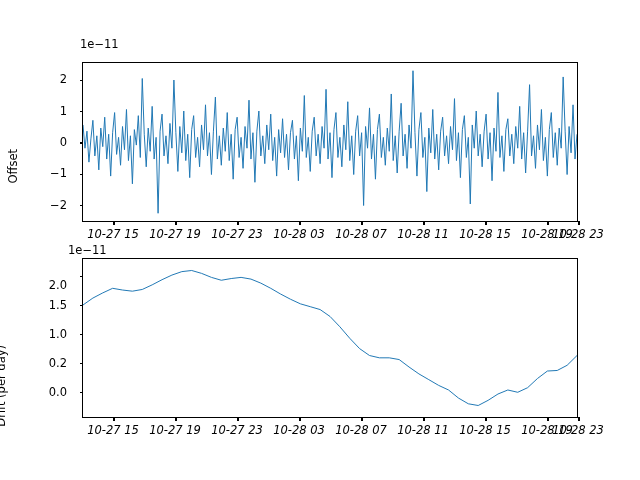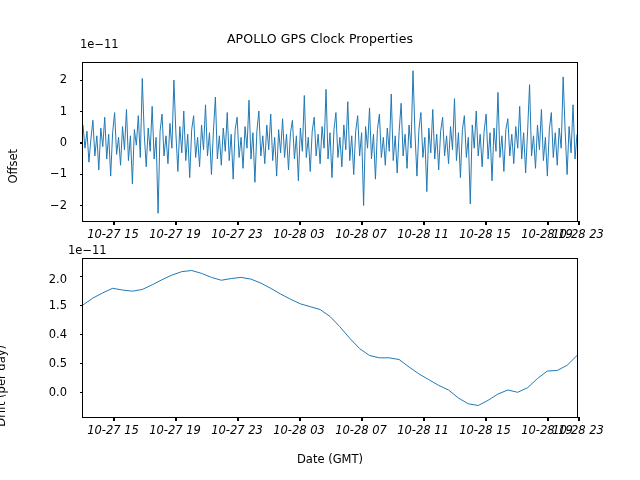--- a/index.html
+++ b/index.html
@@ -66,21 +66,20 @@
 
   .trace{fill:none;stroke:#1f77b4;}
   .trace-offset{stroke-width:1.0;}
   .trace-drift{stroke-width:1.0;}
 </style>
 </head>
 <body>
 
 <div class="figure">
 
-  <div class="title">APOLLO GPS Clock Properties</div>
 
   <div class="offset-text" id="offset-label-top">1e−11</div>
 
   <div class="ylabel" id="ylabel-offset">Offset</div>
 
   <div class="axes" id="axes-offset">
     <div class="plotclip">
       <svg id="svg-offset" viewBox="0 0 496 160" preserveAspectRatio="none">
         <path id="path-offset" class="trace trace-offset" d="M0.00 62.75 L1.98 86.27 L3.97 69.02 L5.95 100.39 L7.94 76.86 L9.92 58.04 L11.90 94.12 L13.89 73.73 L15.87 108.24 L17.86 65.88 L19.84 84.71 L21.82 54.90 L23.81 97.25 L25.79 72.16 L27.78 114.51 L29.76 70.59 L31.74 50.20 L33.73 92.55 L35.71 75.29 L37.70 103.53 L39.68 64.31 L41.66 87.84 L43.65 47.06 L45.63 98.82 L47.62 73.73 L49.60 122.35 L51.58 67.45 L53.57 83.14 L55.55 53.33 L57.54 95.69 L59.52 15.69 L61.50 72.16 L63.49 105.10 L65.47 65.88 L67.46 89.41 L69.44 43.92 L71.42 97.25 L73.41 75.29 L75.39 152.16 L77.38 69.02 L79.36 51.76 L81.34 94.12 L83.33 73.73 L85.31 101.96 L87.30 61.18 L89.28 86.27 L91.26 17.25 L93.25 70.59 L95.23 109.80 L97.22 64.31 L99.20 90.98 L101.18 48.63 L103.17 98.82 L105.15 72.16 L107.14 116.08 L109.12 67.45 L111.10 53.33 L113.09 95.69 L115.07 75.29 L117.06 105.10 L119.04 62.75 L121.02 87.84 L123.01 42.35 L124.99 94.12 L126.98 70.59 L128.96 112.94 L130.94 69.02 L132.93 34.51 L134.91 97.25 L136.90 73.73 L138.88 103.53 L140.86 65.88 L142.85 89.41 L144.83 50.20 L146.82 98.82 L148.80 72.16 L150.78 117.65 L152.77 67.45 L154.75 54.90 L156.74 95.69 L158.72 75.29 L160.70 106.67 L162.69 64.31 L164.67 86.27 L166.66 37.65 L168.64 97.25 L170.62 70.59 L172.61 120.78 L174.59 69.02 L176.58 48.63 L178.56 94.12 L180.54 73.73 L182.53 101.96 L184.51 62.75 L186.50 87.84 L188.48 51.76 L190.46 98.82 L192.45 75.29 L194.43 114.51 L196.42 67.45 L198.40 90.98 L200.38 56.47 L202.37 95.69 L204.35 72.16 L206.34 108.24 L208.32 70.59 L210.30 58.04 L212.29 97.25 L214.27 73.73 L216.26 119.22 L218.24 65.88 L220.22 89.41 L222.21 32.94 L224.19 95.69 L226.18 75.29 L228.16 109.80 L230.14 69.02 L232.13 54.90 L234.11 94.12 L236.10 72.16 L238.08 101.96 L240.06 64.31 L242.05 86.27 L244.03 26.67 L246.02 97.25 L248.00 70.59 L249.98 116.08 L251.97 67.45 L253.95 50.20 L255.94 95.69 L257.92 75.29 L259.90 105.10 L261.89 62.75 L263.87 87.84 L265.86 39.22 L267.84 98.82 L269.82 73.73 L271.81 112.94 L273.79 69.02 L275.78 53.33 L277.76 94.12 L279.74 70.59 L281.73 144.31 L283.71 64.31 L285.70 86.27 L287.68 45.49 L289.66 97.25 L291.65 72.16 L293.63 117.65 L295.62 67.45 L297.60 51.76 L299.58 95.69 L301.57 75.29 L303.55 103.53 L305.54 65.88 L307.52 89.41 L309.50 31.37 L311.49 98.82 L313.47 73.73 L315.46 111.37 L317.44 69.02 L319.42 40.78 L321.41 94.12 L323.39 72.16 L325.38 106.67 L327.36 62.75 L329.34 86.27 L331.33 7.84 L333.31 70.59 L335.30 114.51 L337.28 67.45 L339.26 50.20 L341.25 95.69 L343.23 75.29 L345.22 130.20 L347.20 65.88 L349.18 90.98 L351.17 47.06 L353.15 97.25 L355.14 72.16 L357.12 108.24 L359.10 69.02 L361.09 54.90 L363.07 94.12 L365.06 73.73 L367.04 101.96 L369.02 64.31 L371.01 87.84 L372.99 36.08 L374.98 98.82 L376.96 70.59 L378.94 116.08 L380.93 67.45 L382.91 53.33 L384.90 95.69 L386.88 75.29 L388.86 142.75 L390.85 62.75 L392.83 86.27 L394.82 48.63 L396.80 94.12 L398.78 72.16 L400.77 105.10 L402.75 69.02 L404.74 51.76 L406.72 97.25 L408.70 70.59 L410.69 119.22 L412.67 65.88 L414.66 89.41 L416.64 29.80 L418.62 95.69 L420.61 73.73 L422.59 109.80 L424.58 67.45 L426.56 56.47 L428.54 94.12 L430.53 72.16 L432.51 101.96 L434.50 64.31 L436.48 86.27 L438.46 43.92 L440.45 97.25 L442.43 70.59 L444.42 111.37 L446.40 69.02 L448.38 21.96 L450.37 94.12 L452.35 73.73 L454.34 106.67 L456.32 62.75 L458.30 87.84 L460.29 47.06 L462.27 98.82 L464.26 75.29 L466.24 114.51 L468.22 67.45 L470.21 50.20 L472.19 95.69 L474.18 70.59 L476.16 103.53 L478.14 65.88 L480.13 86.27 L482.11 14.12 L484.10 69.02 L486.08 112.94 L488.06 64.31 L490.05 90.98 L492.03 42.35 L494.02 97.25 L496.00 72.16" stroke="#1f77b4"></path>
       </svg>
@@ -120,51 +119,50 @@
       <div class="xtickmark" style="left: 92.45px;"></div>
       <div class="xtickmark" style="left: 154.45px;"></div>
       <div class="xtickmark" style="left: 216.45px;"></div>
       <div class="xtickmark" style="left: 278.45px;"></div>
       <div class="xtickmark" style="left: 340.45px;"></div>
       <div class="xtickmark" style="left: 402.45px;"></div>
       <div class="xtickmark" style="left: 464.45px;"></div>
       <div class="xtickmark" style="left: 495.45px;"></div>
     </div>
 
-  <div id="xlabel">Date (GMT)</div>
 
 <div class="ytickwrap" style="top: 204.745px; height: 0px;">
       <div class="ytick" style="top: 0px;">−2</div>
     </div>
     <div class="ytickwrap" style="top: 173.373px; height: 0px;">
       <div class="ytick" style="top: 0px;">−1</div>
     </div>
     <div class="ytickwrap" style="top: 142px; height: 0px;">
       <div class="ytick" style="top: 0px;">0</div>
     </div>
     <div class="ytickwrap" style="top: 110.627px; height: 0px;">
       <div class="ytick" style="top: 0px;">1</div>
     </div>
     <div class="ytickwrap" style="top: 79.2549px; height: 0px;">
       <div class="ytick" style="top: 0px;">2</div>
     </div>
     <div class="ytickwrap" style="top: 391.818px; height: 0px;">
       <div class="ytick" style="top: 0px;">0.0</div>
     </div>
     <div class="ytickwrap" style="top: 362.727px; height: 0px;">
-      <div class="ytick" style="top: 0px;">0.5</div>
+      <div class="ytick" style="top: 0px;">0.2</div>
     </div>
     <div class="ytickwrap" style="top: 333.636px; height: 0px;">
-      <div class="ytick" style="top: 0px;">0.4</div>
+      <div class="ytick" style="top: 0px;">1.0</div>
     </div>
     <div class="ytickwrap" style="top: 304.545px; height: 0px;">
       <div class="ytick" style="top: 0px; text-align: right;">1.5</div>
     </div>
     <div class="ytickwrap" style="top: 275.455px; height: 0px;">
-      <div class="ytick" style="top: 4px; margin-left: 12px;">2.0</div>
+      <div class="ytick" style="top: 10px; margin-left: 12px;">2.0</div>
     </div>
     <div class="xtick" style="left: 113px; top: 227px;">10-27 15</div>
     <div class="xtick" style="left: 175px; top: 227px;">10-27 19</div>
     <div class="xtick" style="left: 237px; top: 227px;">10-27 23</div>
     <div class="xtick" style="left: 299px; top: 227px;">10-28 03</div>
     <div class="xtick" style="left: 361px; top: 227px;">10-28 07</div>
     <div class="xtick" style="left: 423px; top: 227px;">10-28 11</div>
     <div class="xtick" style="left: 485px; top: 227px;">10-28 15</div>
     <div class="xtick" style="left: 547px; top: 227px;">10-28 19</div>
     <div class="xtick" style="left: 578px; top: 227px;">10-28 23</div>

